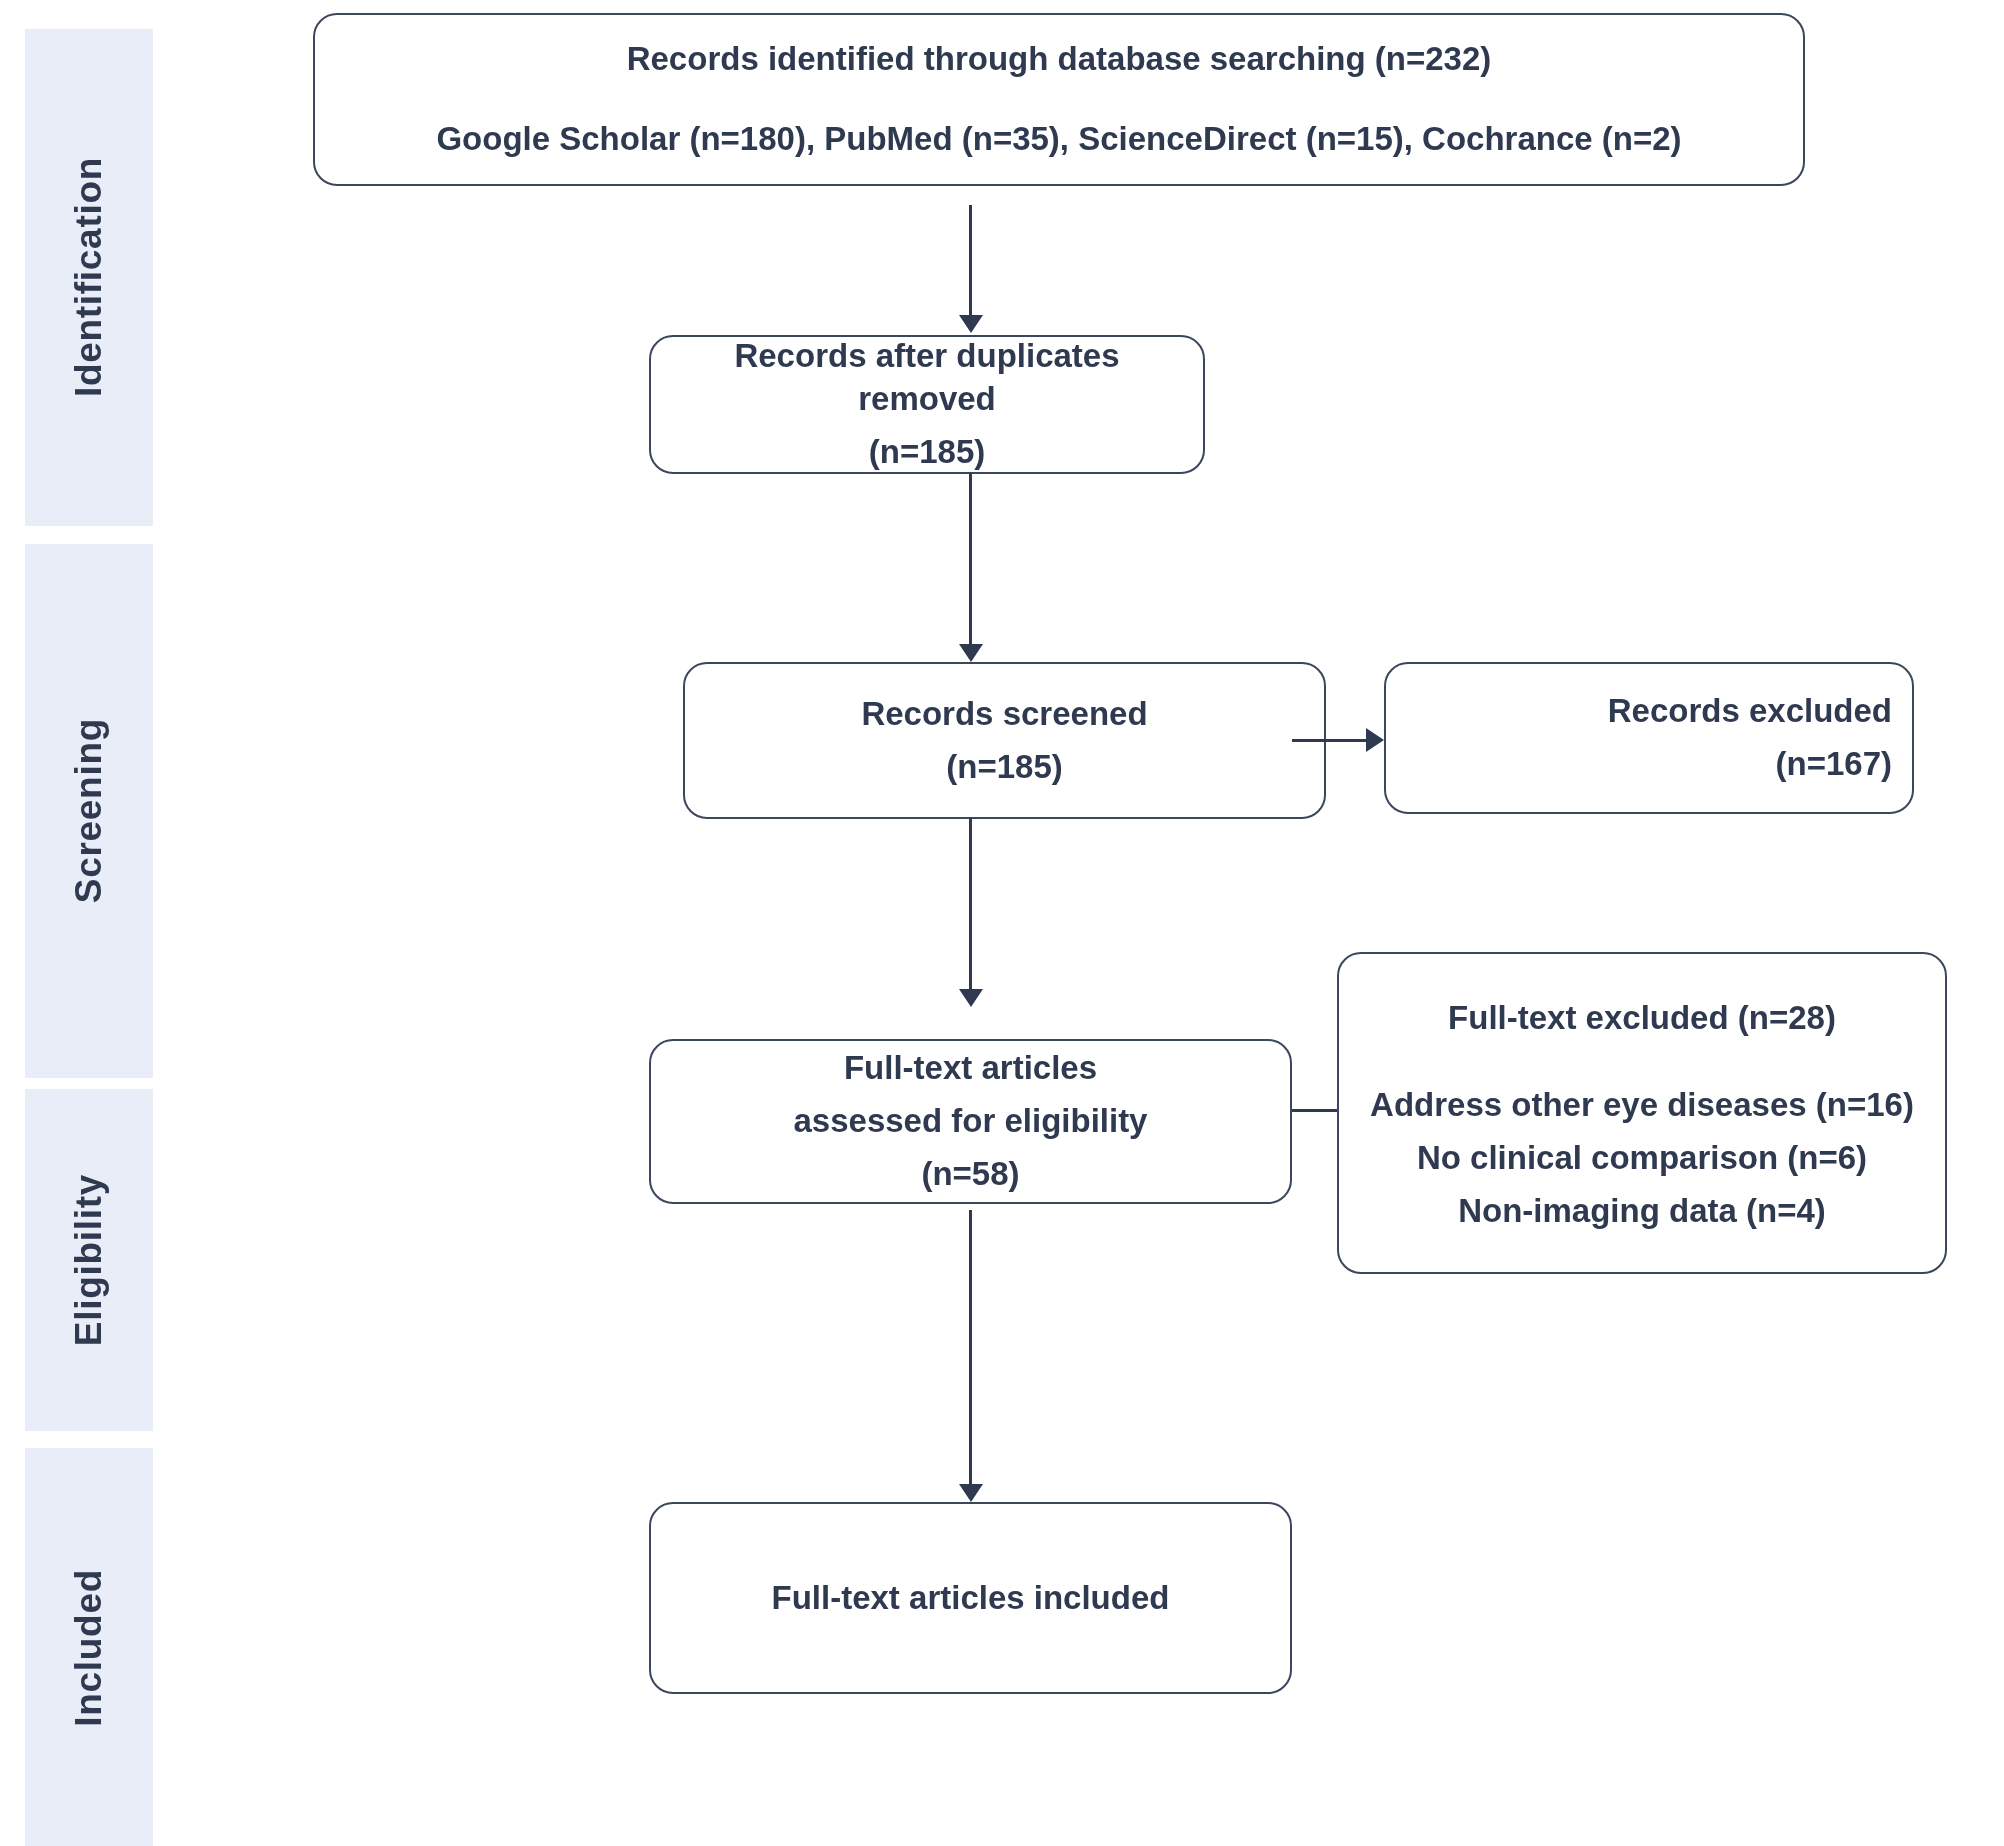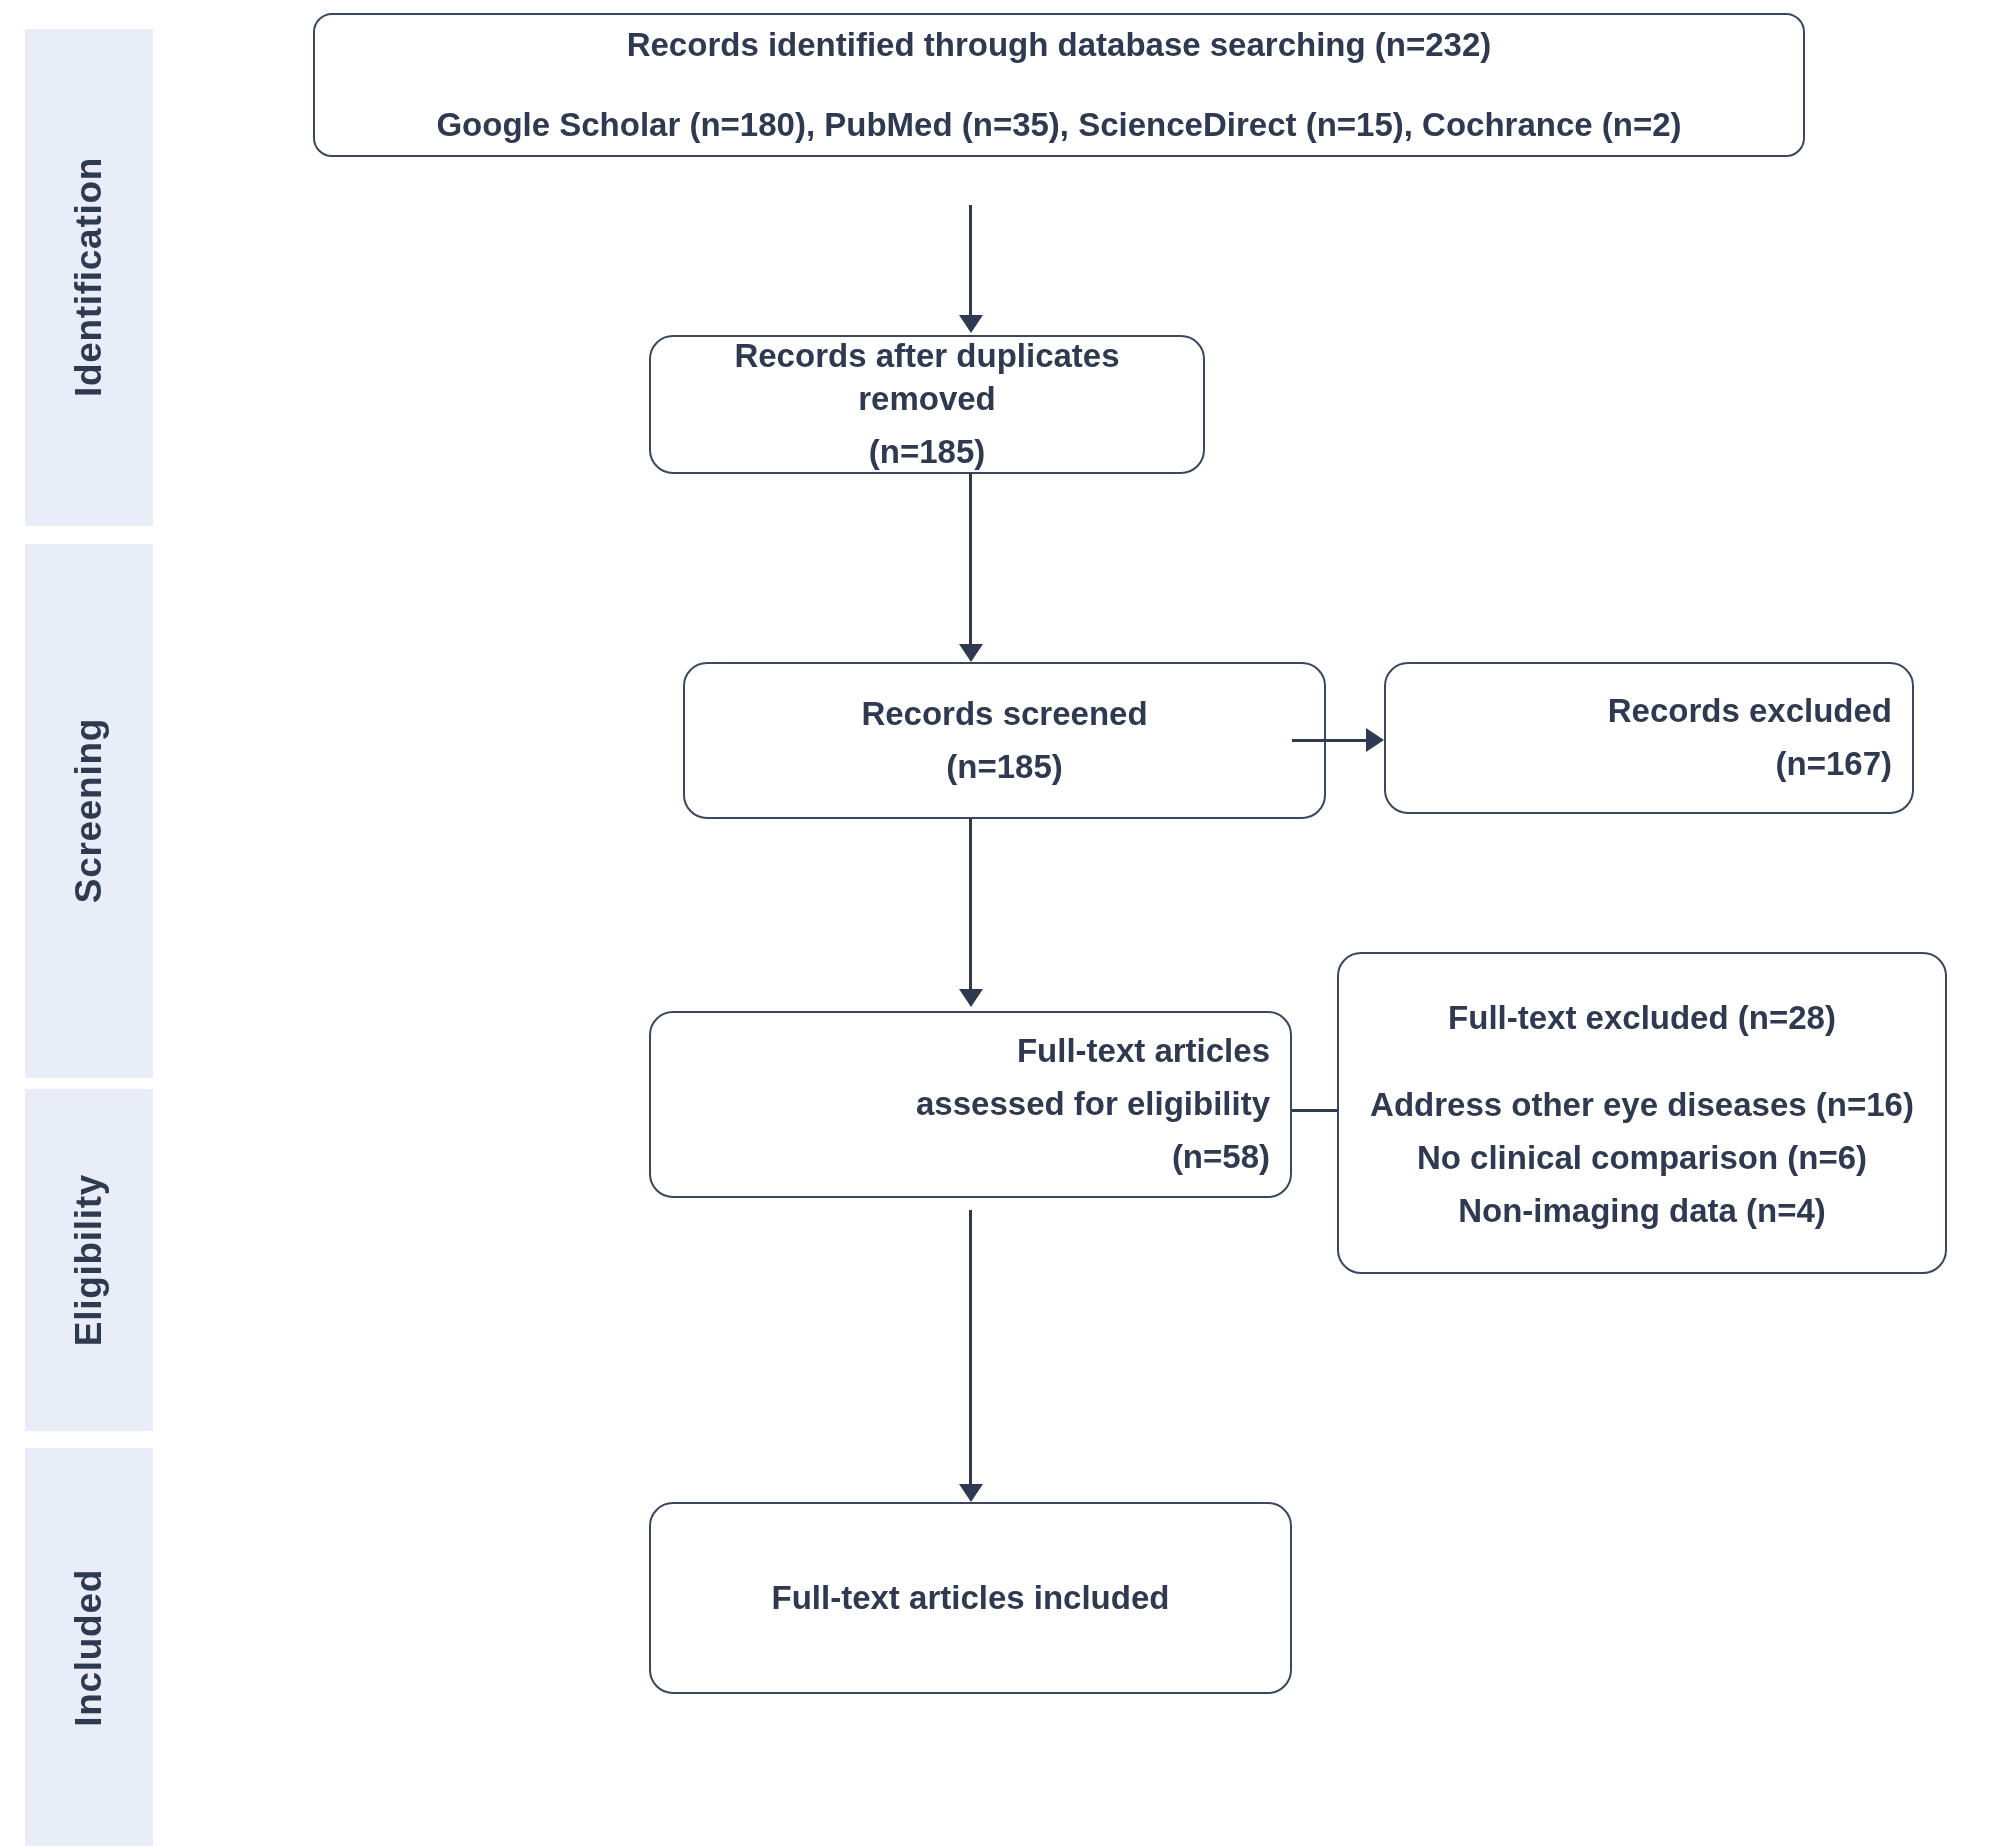--- a/index.html
+++ b/index.html
@@ -105,21 +105,21 @@
   </div>
 
   <div class="phase-band" style="left:25px; top:1089px; width:128px; height:342px;">
     <span class="phase-label">Eligibility</span>
   </div>
 
   <div class="phase-band" style="left:25px; top:1448px; width:128px; height:399px;">
     <span class="phase-label">Included</span>
   </div>
 
-  <div class="flow-box" style="left:313px; top:13px; width:1492px; height:144px;border-radius:19px;">
+  <div class="flow-box" style="left:313px; top:13px; width:1492px; height:173px;">
     <span class="box-line bold-line">Records identified through database searching (n=232)</span>
     <span class="box-line plain-line gap-top">Google Scholar (n=180), PubMed (n=35), ScienceDirect (n=15), Cochrance (n=2)</span>
   </div>
 
   <div class="conn conn-v" style="left:969px; top:205px; height:110px;"></div>
   <div class="arrow-down" style="left:959px; top:315px;"></div>
 
   <div class="flow-box" style="left:649px; top:335px; width:556px; height:139px;">
     <span class="box-line bold-line">Records after duplicates removed</span>
     <span class="box-line bold-line gap-sm">(n=185)</span>
@@ -137,21 +137,21 @@
   <div class="arrow-right" style="left:1366px; top:728px;"></div>
 
   <div class="flow-box" style="left:1384px; top:662px; width:530px; height:152px;text-align:right;">
     <span class="box-line bold-line">Records excluded</span>
     <span class="box-line bold-line gap-sm">(n=167)</span>
   </div>
 
   <div class="conn conn-v" style="left:969px; top:818px; height:171px;"></div>
   <div class="arrow-down" style="left:959px; top:989px;"></div>
 
-  <div class="flow-box" style="left:649px; top:1011px; width:643px; height:187px;text-align:right;">
+  <div class="flow-box" style="left:649px; top:1039px; width:643px; height:165px;">
     <span class="box-line bold-line">Full-text articles</span>
     <span class="box-line bold-line gap-sm">assessed for eligibility</span>
     <span class="box-line bold-line gap-sm">(n=58)</span>
   </div>
 
   <div class="conn conn-h" style="left:1292px; top:1109px; width:85px;"></div>
   <div class="arrow-right" style="left:1375px; top:1098px;"></div>
 
   <div class="flow-box" style="left:1337px; top:952px; width:610px; height:322px; justify-content:flex-start; padding-top:43px;">
     <span class="box-line bold-line">Full-text excluded (n=28)</span>

